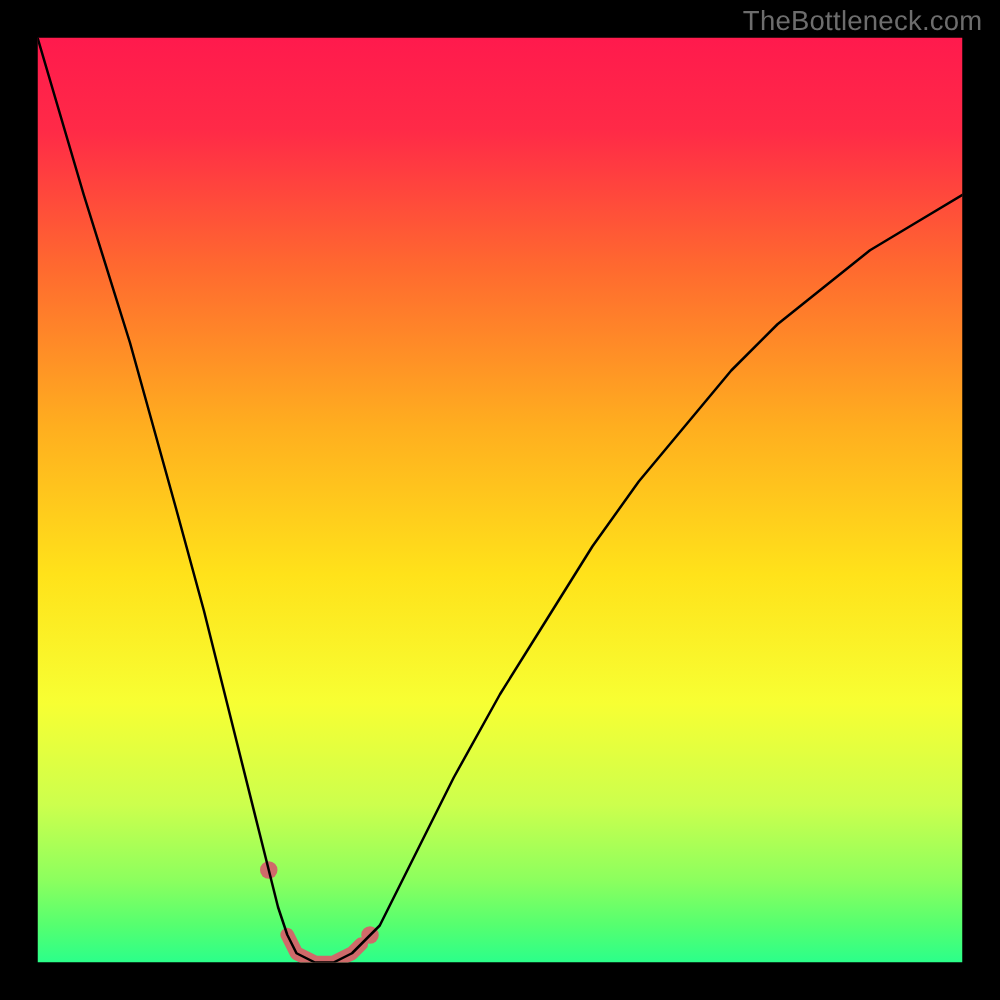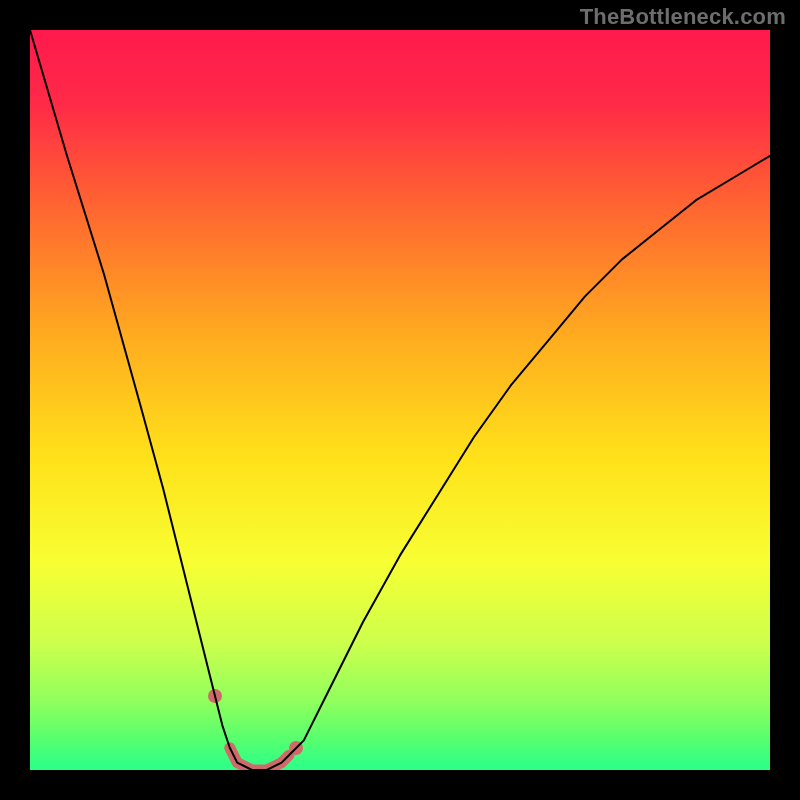--- a/index.html
+++ b/index.html
@@ -21,21 +21,21 @@
   svg.plot {
     display: block;
     width: 100%;
     height: 100%;
   }
   .watermark {
     position: absolute;
     top: 4px;
     right: 14px;
     font-size: 22px;
-    font-weight: 700;
+    font-weight: 400;
     color: #6d6d6d;
     letter-spacing: 0.2px;
   }
   .curve-seg {
     fill: none;
     stroke: #000;
     stroke-width: 2;
     stroke-linecap: round;
     stroke-linejoin: round;
   }

